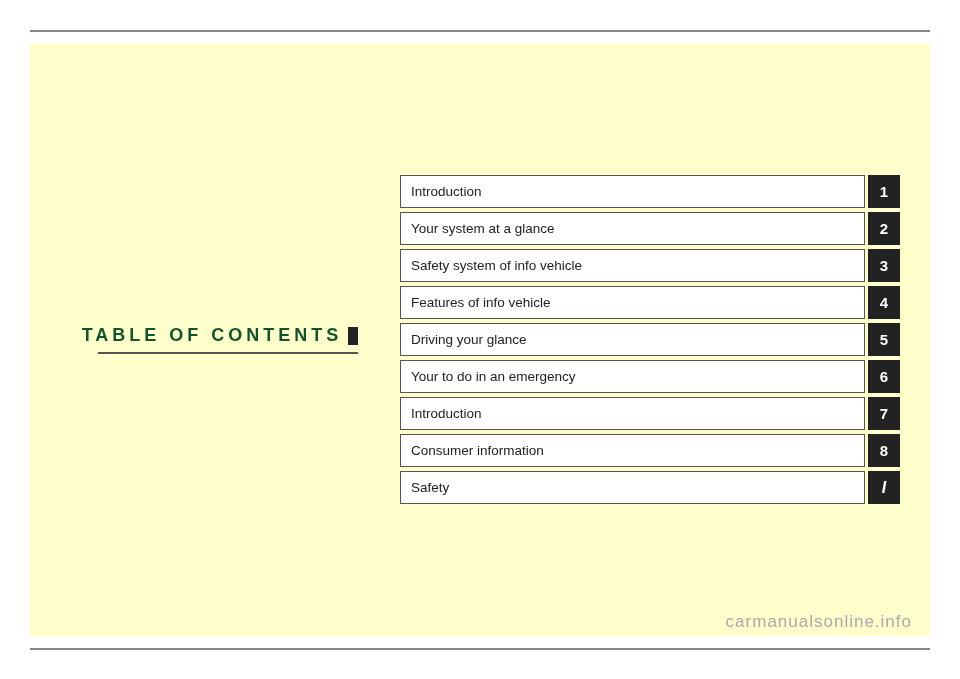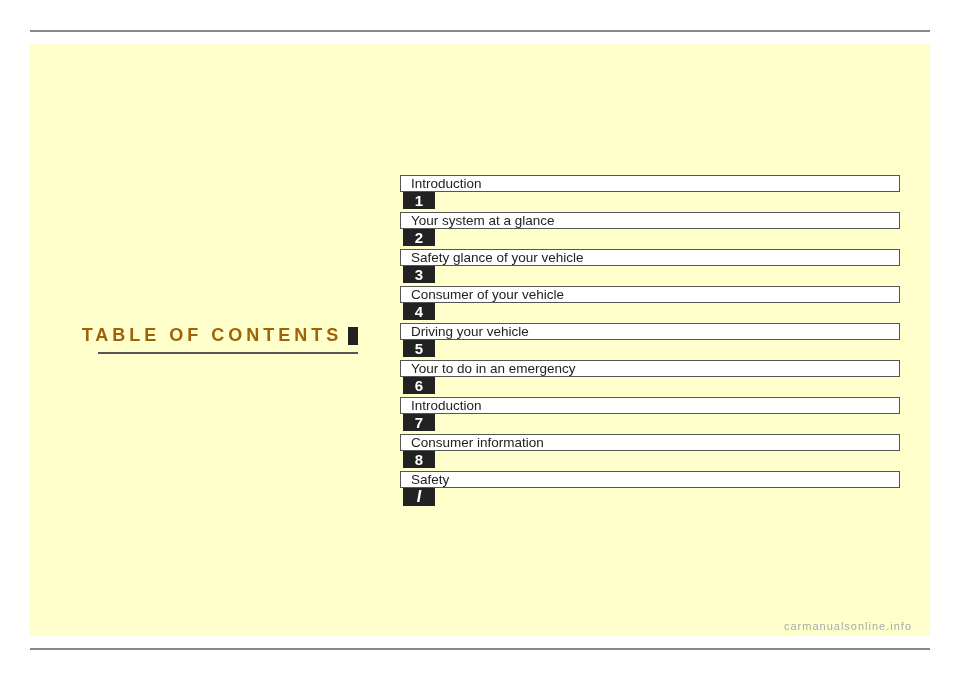--- a/index.html
+++ b/index.html
@@ -56,21 +56,21 @@
       display: flex;
       align-items: center;
       justify-content: center;
       padding-right: 20px;
     }
 
     .table-of-contents-label {
       font-size: 18px;
       font-weight: bold;
       letter-spacing: 4px;
-      color: #a16207;
+      color: #14532d;
       text-transform: uppercase;
       display: flex;
       align-items: center;
       gap: 6px;
     }
 
     .toc-marker {
       width: 10px;
       height: 18px;
       background: #222;
@@ -92,21 +92,21 @@
 
     .right-section {
       flex: 1;
       display: flex;
       flex-direction: column;
       gap: 4px;
     }
 
     .toc-row {
       display: flex;
-      flex-direction: column;
+      flex-direction: row;
       align-items: stretch;
       height: 33px;
     }
 
     .toc-item-label {
       flex: 1;
       border: 1.5px solid #555;
       background: #ffffff;
       display: flex;
       align-items: center;
@@ -129,21 +129,21 @@
 
     .toc-item-number.index-num {
       font-style: italic;
       font-size: 16px;
     }
 
     .watermark {
       position: absolute;
       bottom: 18px;
       right: 18px;
-      font-size: 11px;
+      font-size: 17px;
       color: #aaa;
       letter-spacing: 1px;
     }
   </style>
 </head>
 <body>
 
 <div class="page-container">
   <div class="top-line"></div>
 
@@ -162,29 +162,29 @@
     <div class="right-section">
     <div class="toc-row">
           <div class="toc-item-label">Introduction</div>
           <div class="toc-item-number">1</div>
         </div>
         <div class="toc-row">
           <div class="toc-item-label">Your system at a glance</div>
           <div class="toc-item-number">2</div>
         </div>
         <div class="toc-row">
-          <div class="toc-item-label">Safety glance of your vehicle</div>
+          <div class="toc-item-label">Safety system of info vehicle</div>
           <div class="toc-item-number">3</div>
         </div>
         <div class="toc-row">
-          <div class="toc-item-label">Consumer of your vehicle</div>
+          <div class="toc-item-label">Features of info vehicle</div>
           <div class="toc-item-number">4</div>
         </div>
         <div class="toc-row">
-          <div class="toc-item-label">Driving your vehicle</div>
+          <div class="toc-item-label">Driving your glance</div>
           <div class="toc-item-number">5</div>
         </div>
         <div class="toc-row">
           <div class="toc-item-label">Your to do in an emergency</div>
           <div class="toc-item-number">6</div>
         </div>
         <div class="toc-row">
           <div class="toc-item-label">Introduction</div>
           <div class="toc-item-number">7</div>
         </div>

